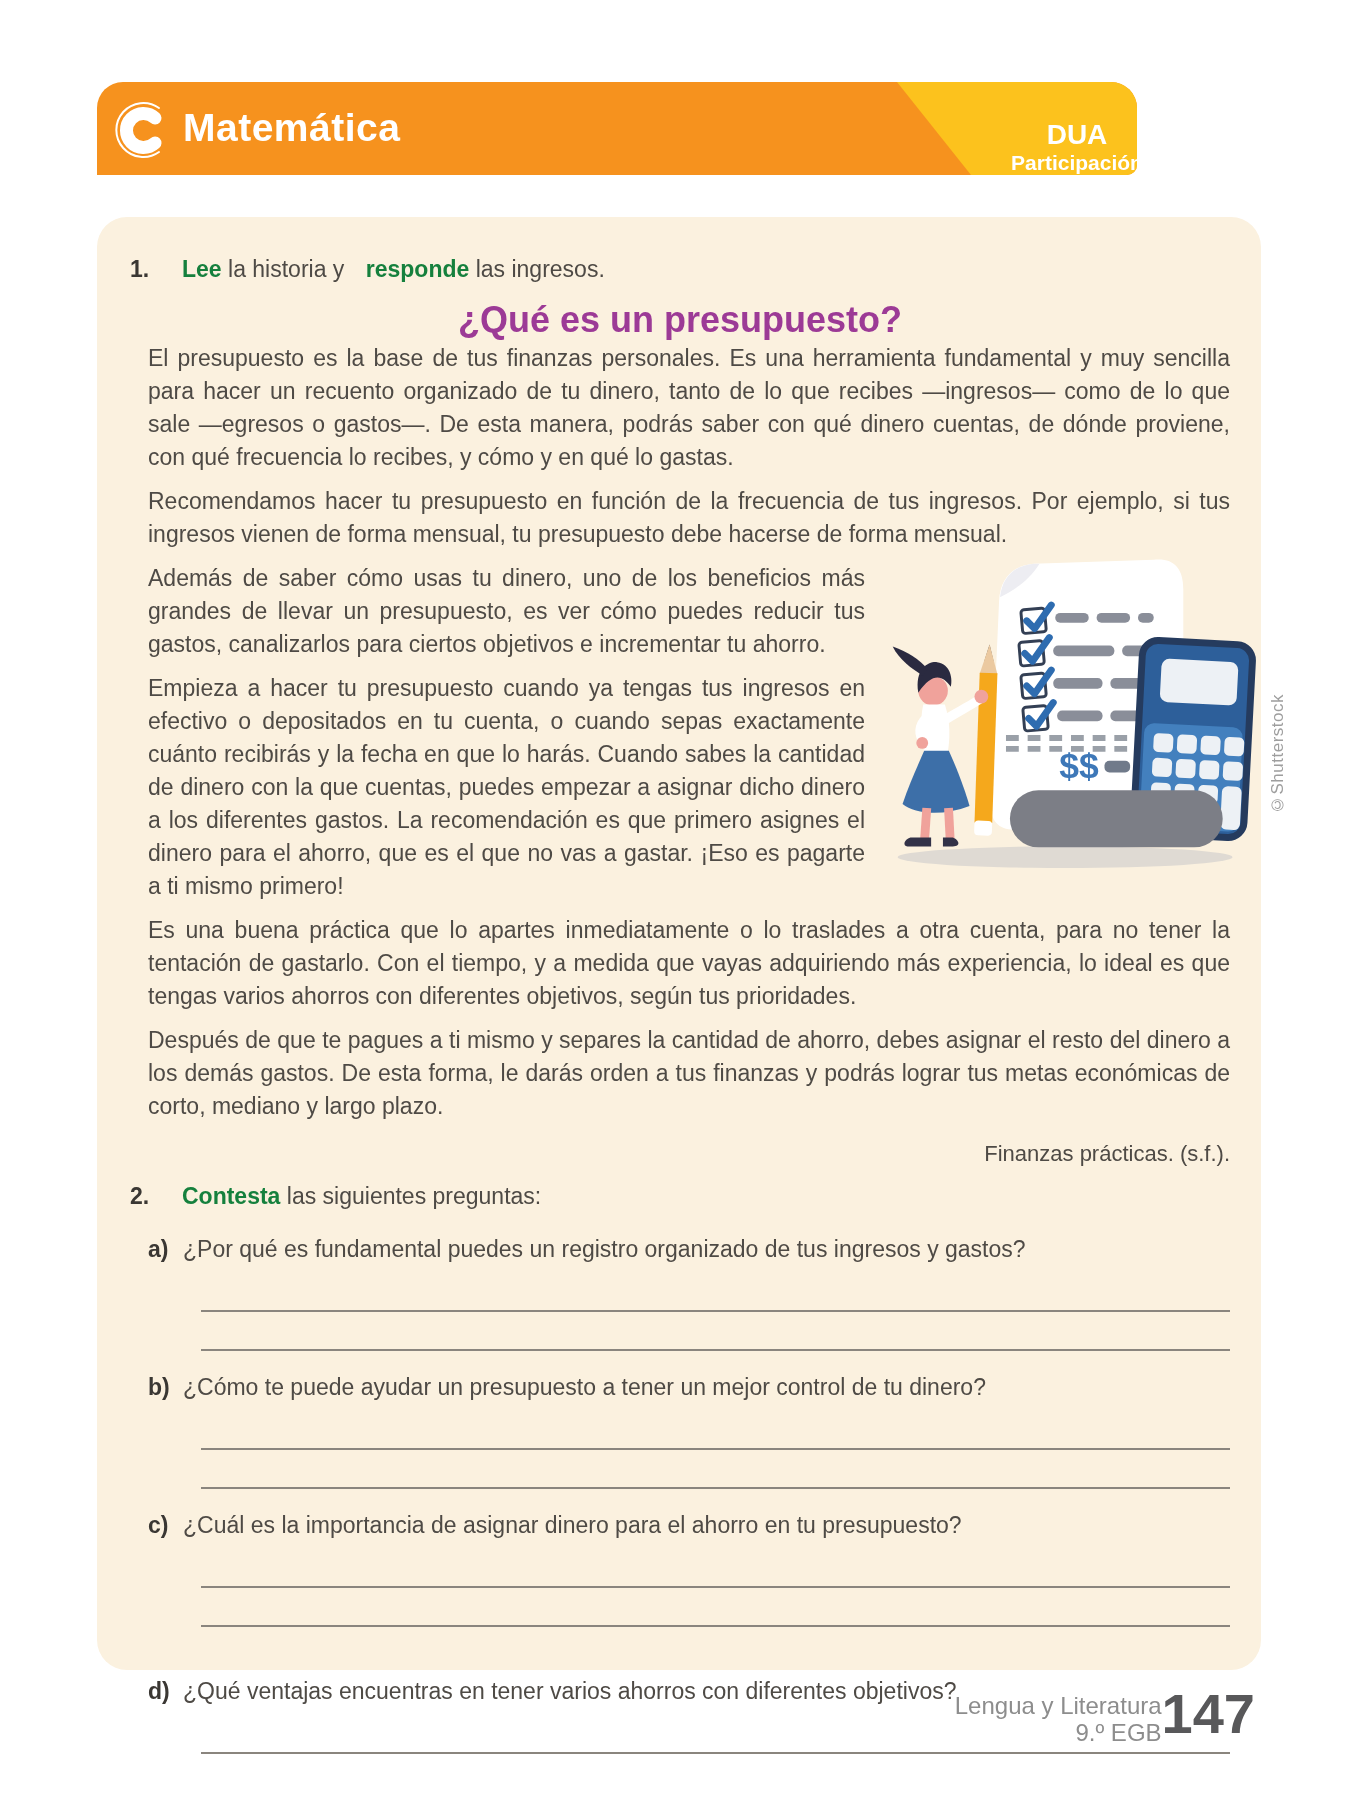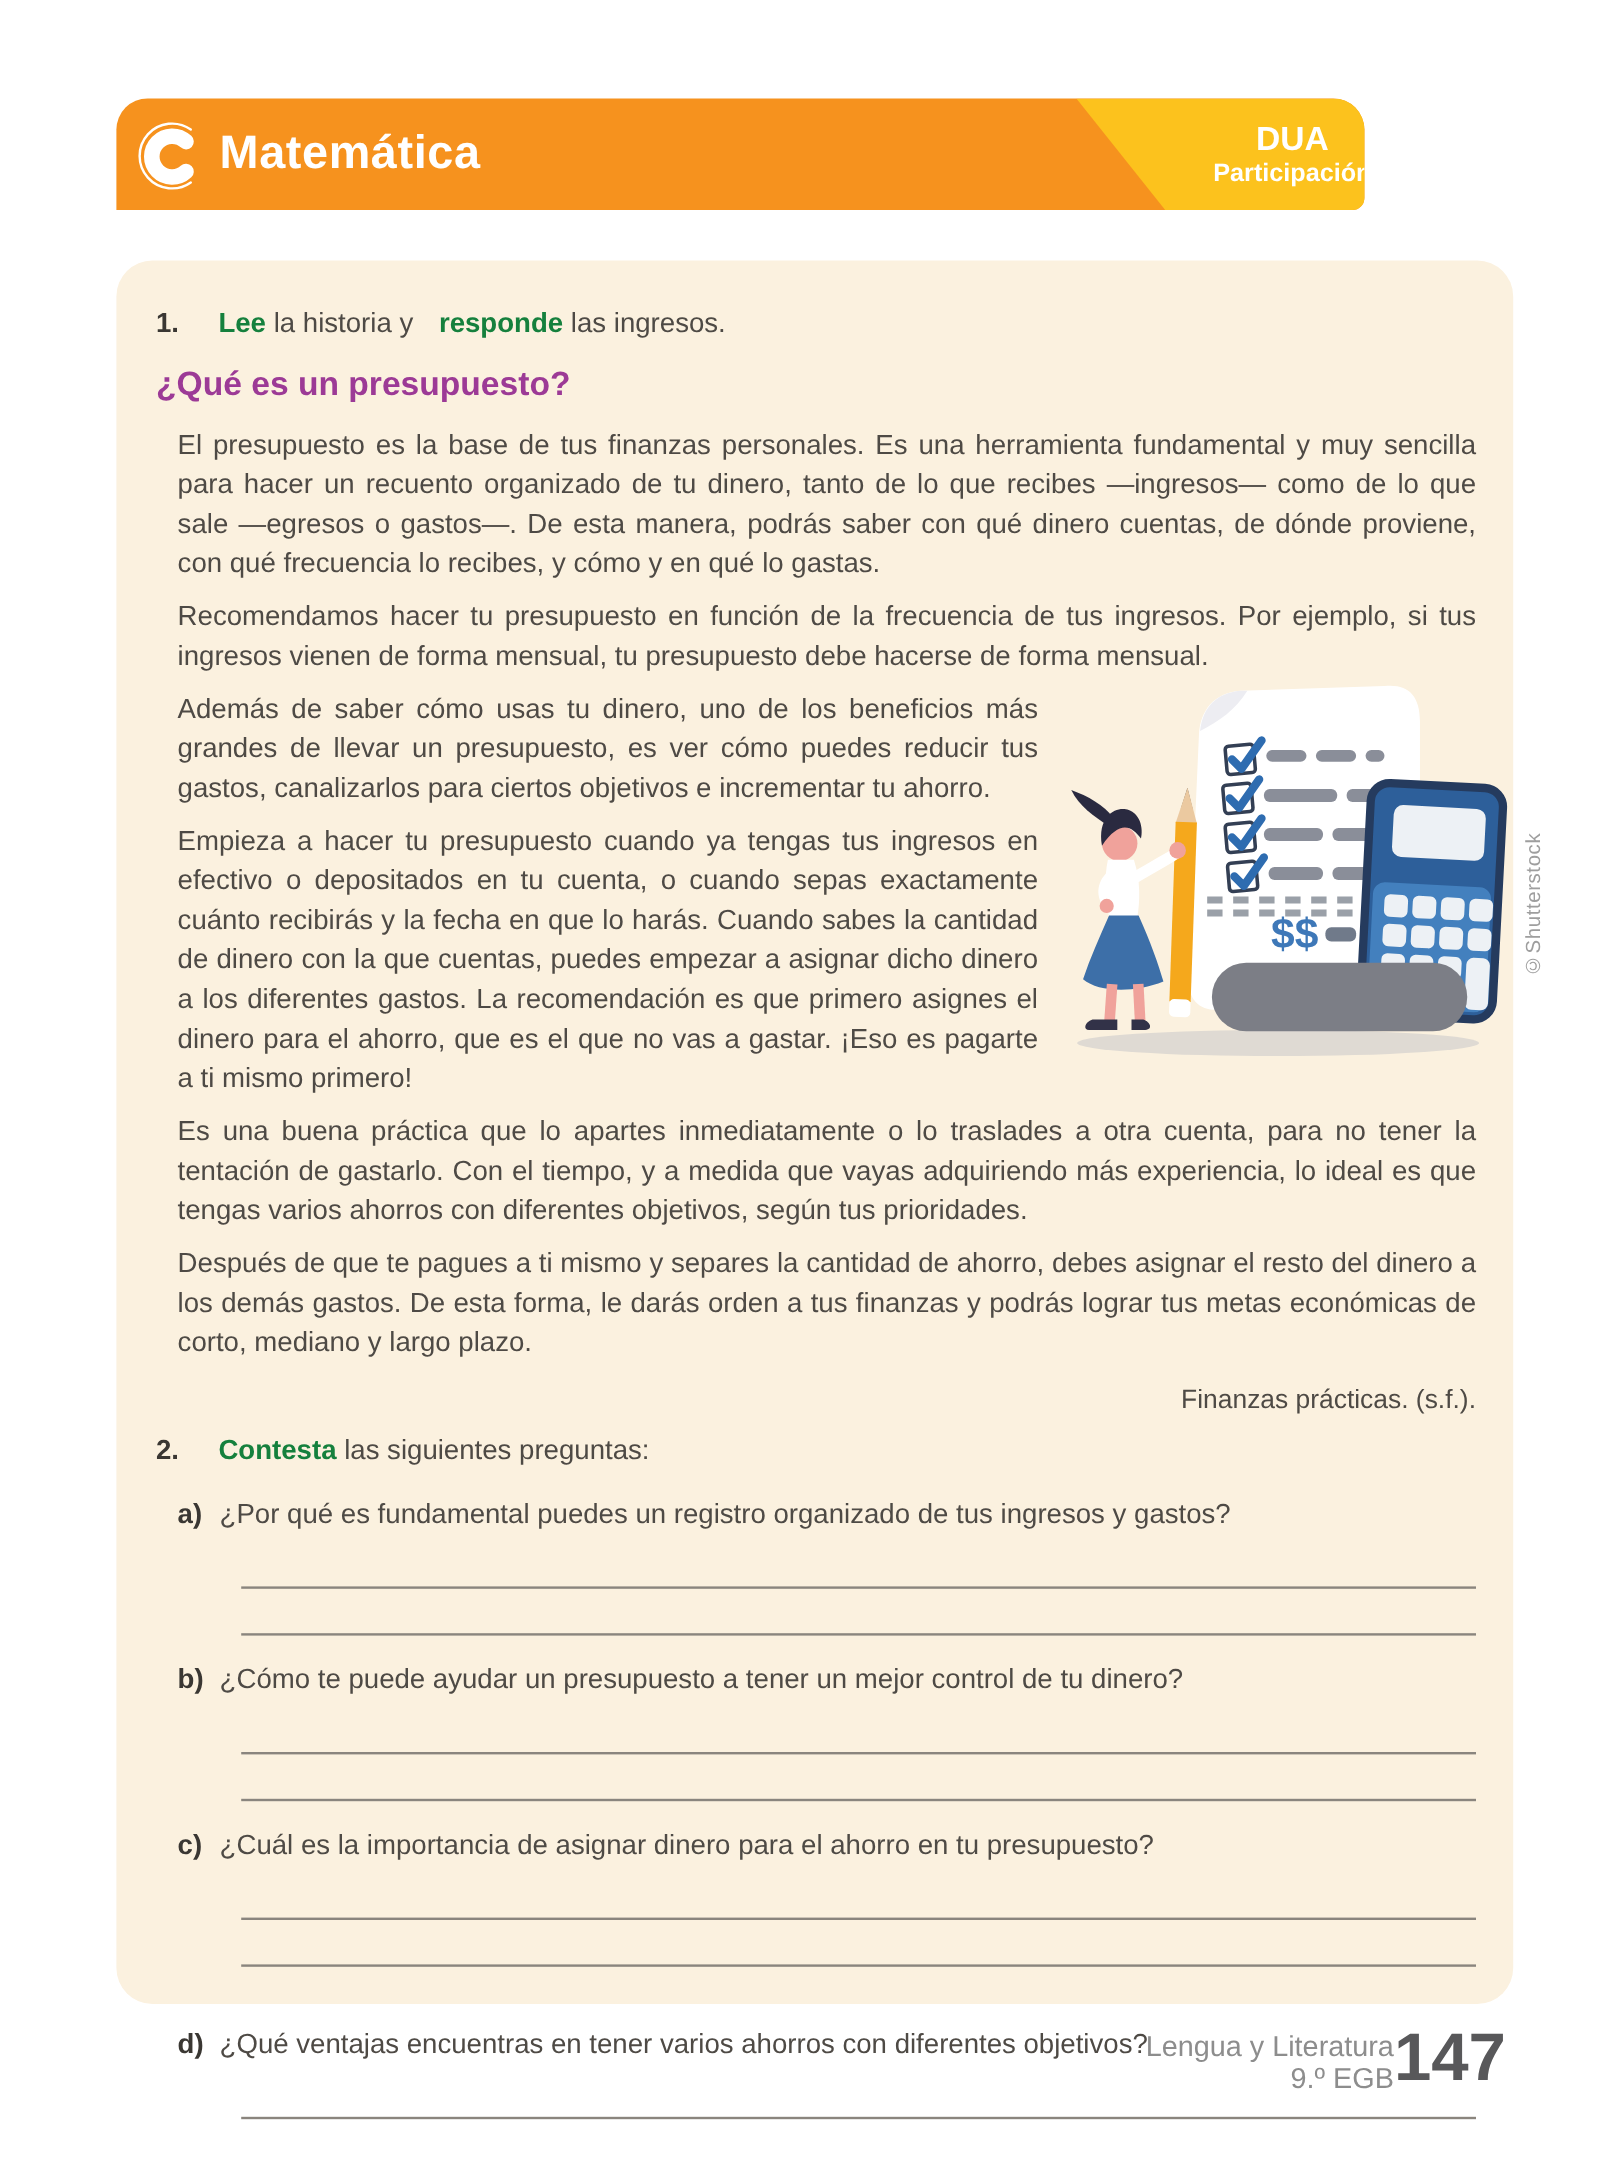--- a/index.html
+++ b/index.html
@@ -13,37 +13,37 @@
     background:#F6921E;border-radius:26px 26px 10px 0;overflow:hidden;
   }
   .band svg.decor{position:absolute;left:0;top:0;}
   .logo{position:absolute;left:14px;top:13px;}
   .subject{
     position:absolute;left:86px;top:50%;transform:translateY(-53%);
     color:#fff;font-weight:bold;font-size:39px;letter-spacing:.5px;
   }
   .badge{
     position:absolute;left:850px;top:0;width:260px;height:100%;
-    display:flex;flex-direction:column;justify-content:center;align-items:center;
+    display:flex;flex-direction:column;justify-content:flex-end;align-items:center;
     color:#fff;line-height:1.15;
   }
   .badge .t1{font-size:28px;font-weight:bold;}
   .badge .t2{font-size:21px;font-weight:bold;}
   
   .sheet{
     position:absolute;left:97px;top:217px;width:1164px;height:1453px;
     background:#FBF1DF;border-radius:30px;box-sizing:border-box;
     padding:36px 31px 0 33px;font-size:23px;line-height:33px;
   }
   .item{display:flex;}
   .item .num{font-weight:bold;color:#3A3733;width:37px;flex:none;}
   .item b{color:#15803d;margin-left:15px;}
   h1.title{
-    color:#9C3A96;font-size:28px;font-weight:bold;
-    margin:16px 0 16px 0;line-height:36px;
+    text-align:center;color:#9C3A96;font-size:36px;font-weight:bold;
+    margin:16px 0 4px 0;line-height:36px;
   }
   .article{margin-left:18px;text-align:justify;}
   .article p{margin:0 0 11px 0;}
   .illu-float{
     float:right;width:375px;height:330px;
     margin:-20px -28px 0 18px;position:relative;
   }
   .source{
     text-align:right;font-size:22px;margin:14px 0 10px 0;clear:both;
   }

